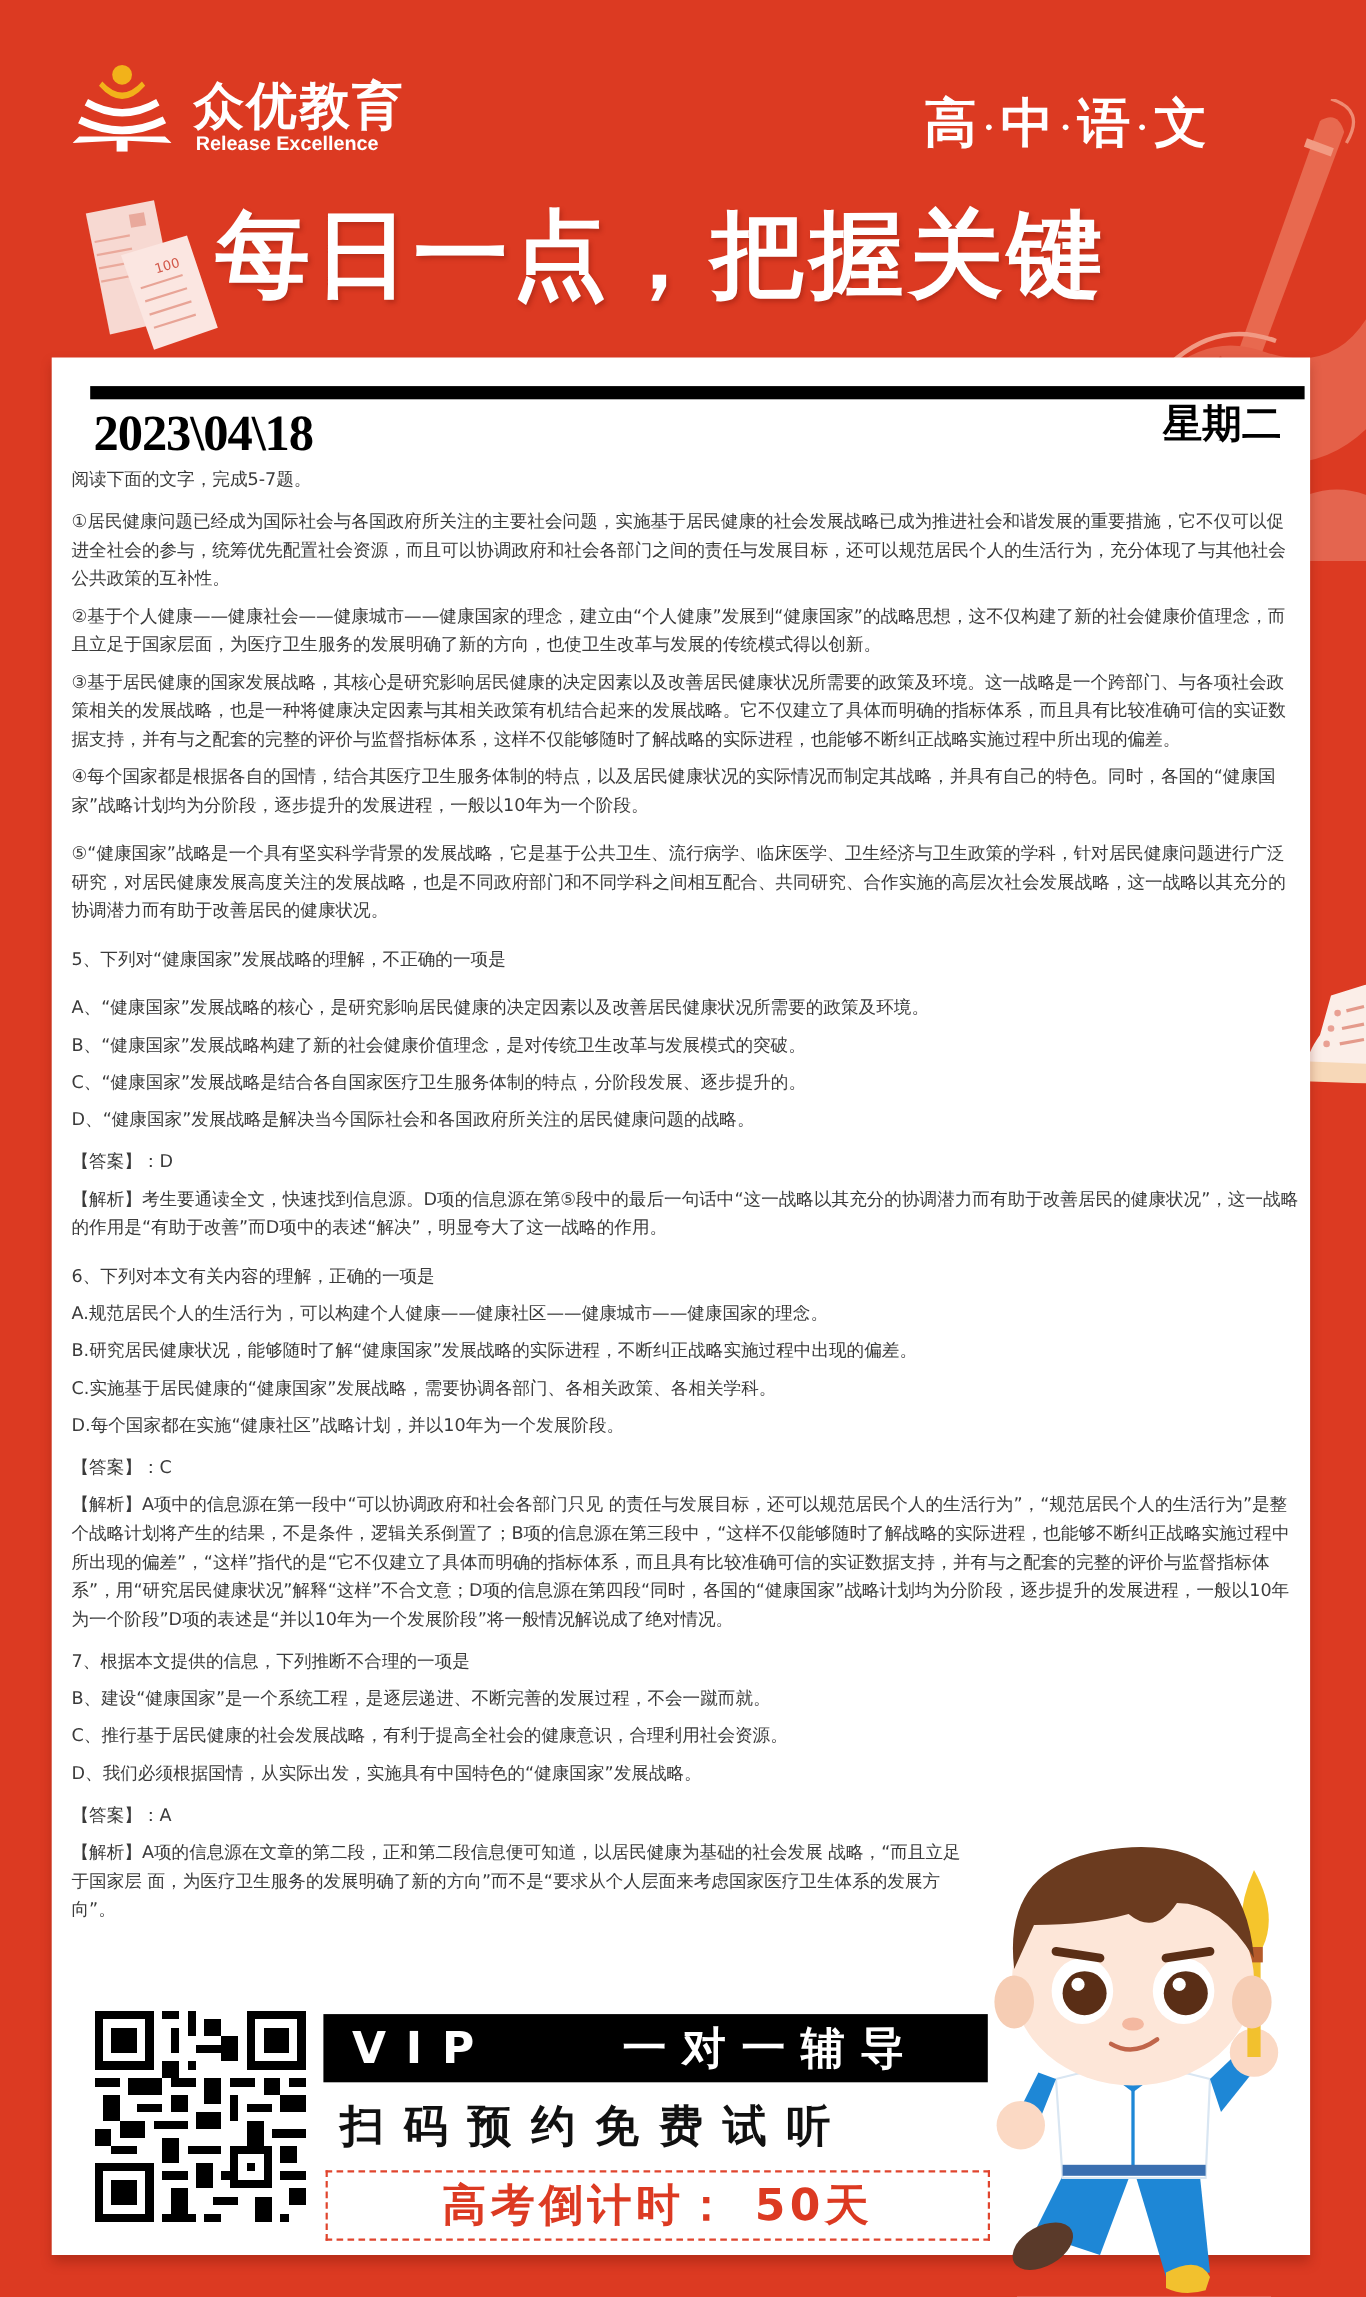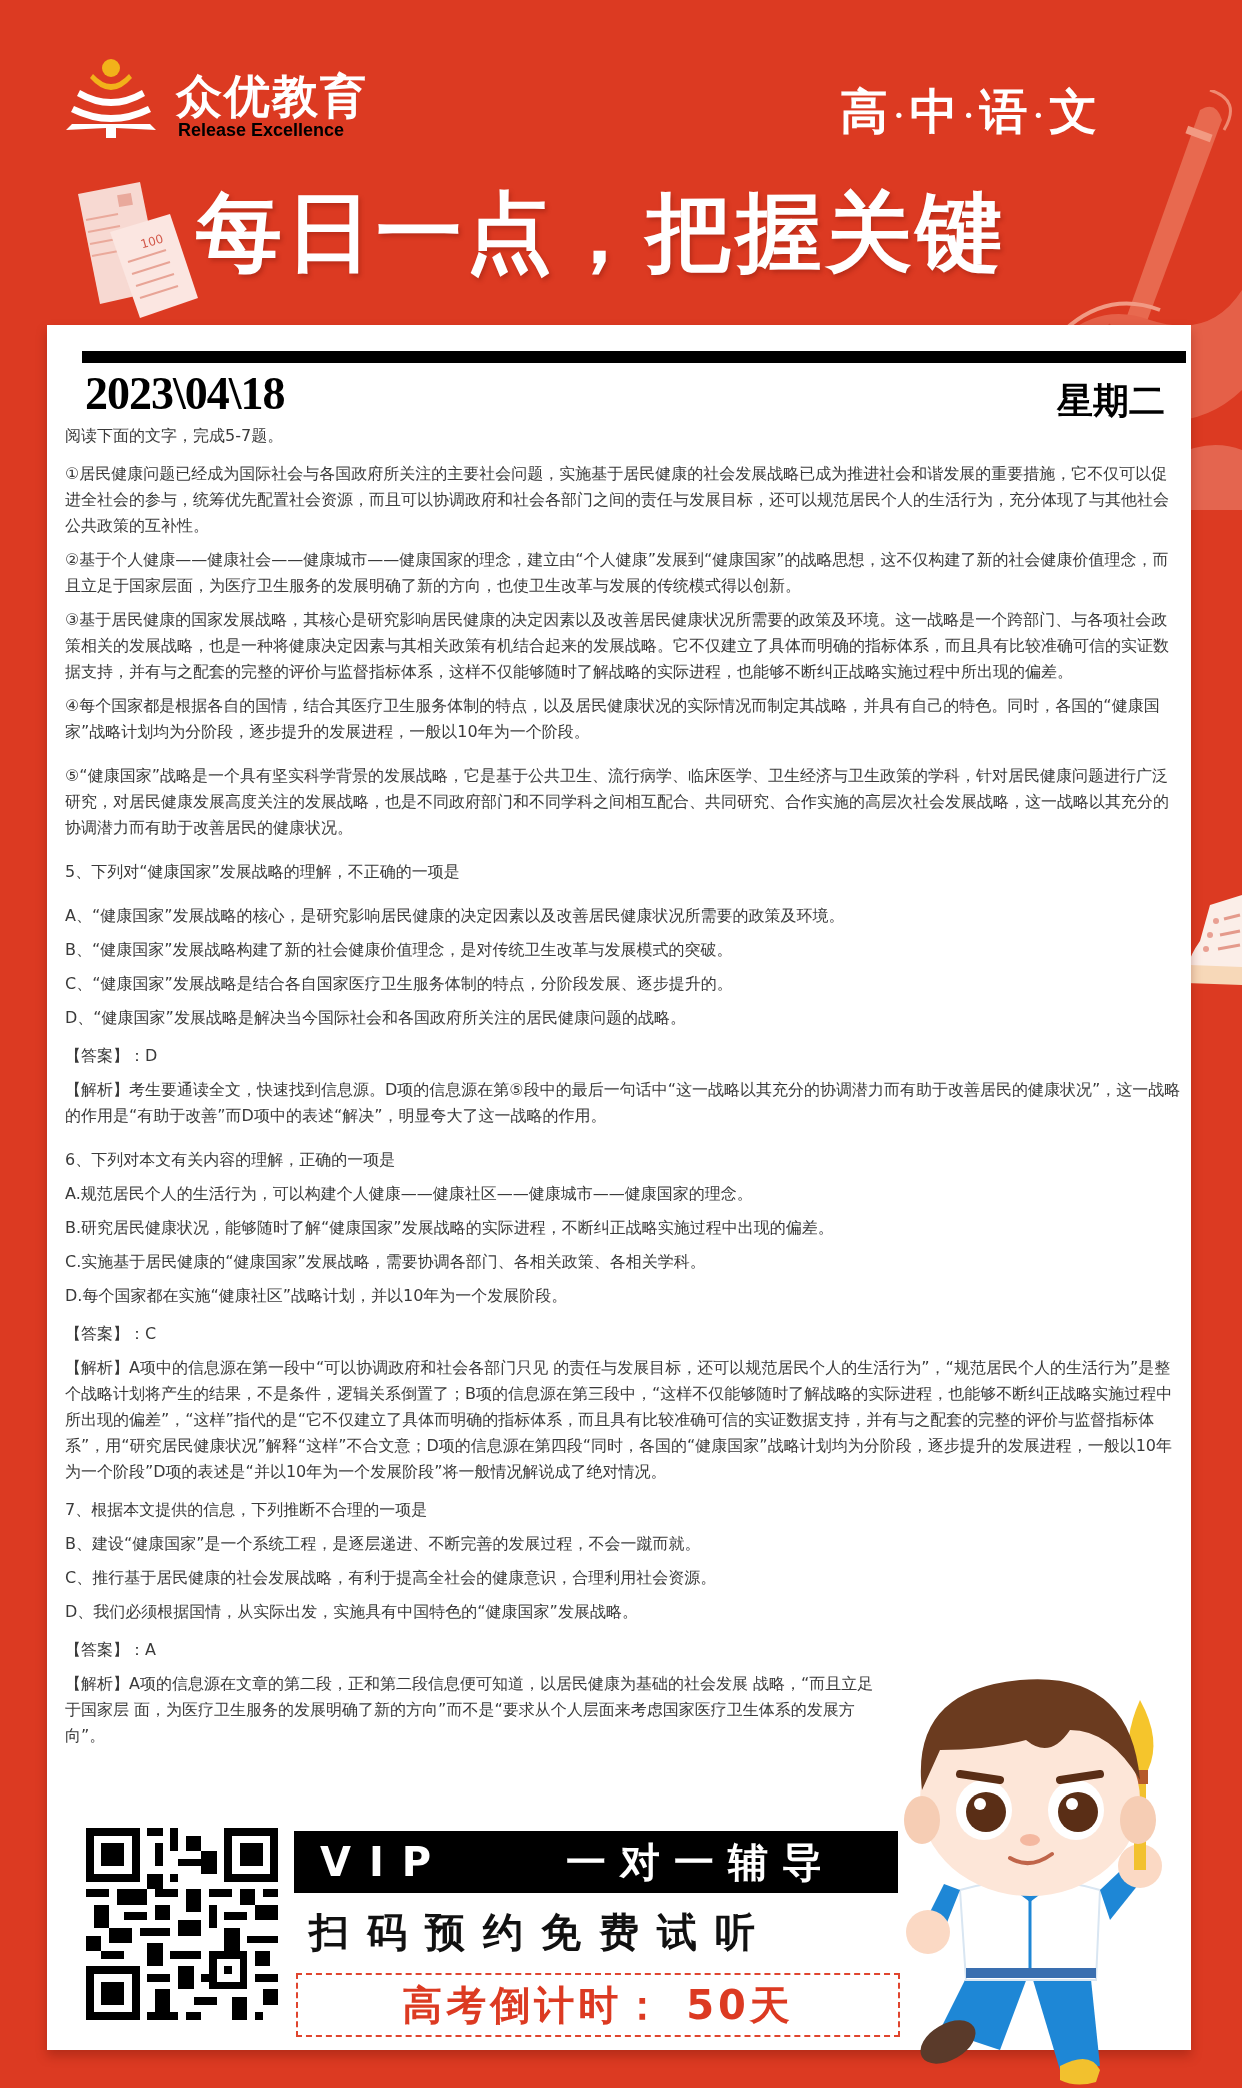--- a/index.html
+++ b/index.html
@@ -13,21 +13,21 @@
   
   .header { position: absolute; left: 0; top: 0; width: 1242px; height: 330px; }
   .logo { position: absolute; left: 66px; top: 54px; width: 90px; height: 84px; }
   .brand-name {
     position: absolute; left: 176px; top: 66px;
     font-size: 46px; font-weight: bold; color: #fff; letter-spacing: 2px;
     font-family: "DejaVu Sans", sans-serif;
   }
   .brand-slogan {
     position: absolute; left: 178px; top: 120px;
-    font-size: 18px; font-weight: bold; color: #000000;
+    font-size: 18px; font-weight: bold; color: #ffffff;
     font-family: "Liberation Sans", sans-serif;
   }
   .subject {
     position: absolute; left: 840px; top: 80px;
     font-size: 48px; color: #fff; font-family: "DejaVu Serif", serif;
     font-weight: bold; letter-spacing: 2px;
   }
   .subject .dot { font-size: 28px; vertical-align: middle; margin: 0 4px; }
   .headline {
     position: absolute; left: 196px; top: 182px;
@@ -47,21 +47,21 @@
   }
   .topbar {
     position: absolute; left: 35px; top: 26px; width: 1104px; height: 12px; background: #000;
   }
   .date {
     position: absolute; left: 38px; top: 42px;
     font-family: "Liberation Serif", serif; font-weight: bold; font-size: 46px; color: #000;
     letter-spacing: -1px;
   }
   .weekday {
-    position: absolute; right: 26px; top: 52px;
+    position: absolute; right: 26px; top: 36px;
     font-family: "DejaVu Serif", serif; font-weight: bold; font-size: 36px; color: #000;
   }
   .content {
     position: absolute; left: 18px; top: 98px; width: 1118px;
     font-size: 16px; line-height: 26px; color: #3a3a3a;
     font-family: "DejaVu Sans", sans-serif;
   }
   .content p { margin: 0; }
   .content .gap-s { margin-top: 8px; }
   .content .gap-m { margin-top: 12px; }

